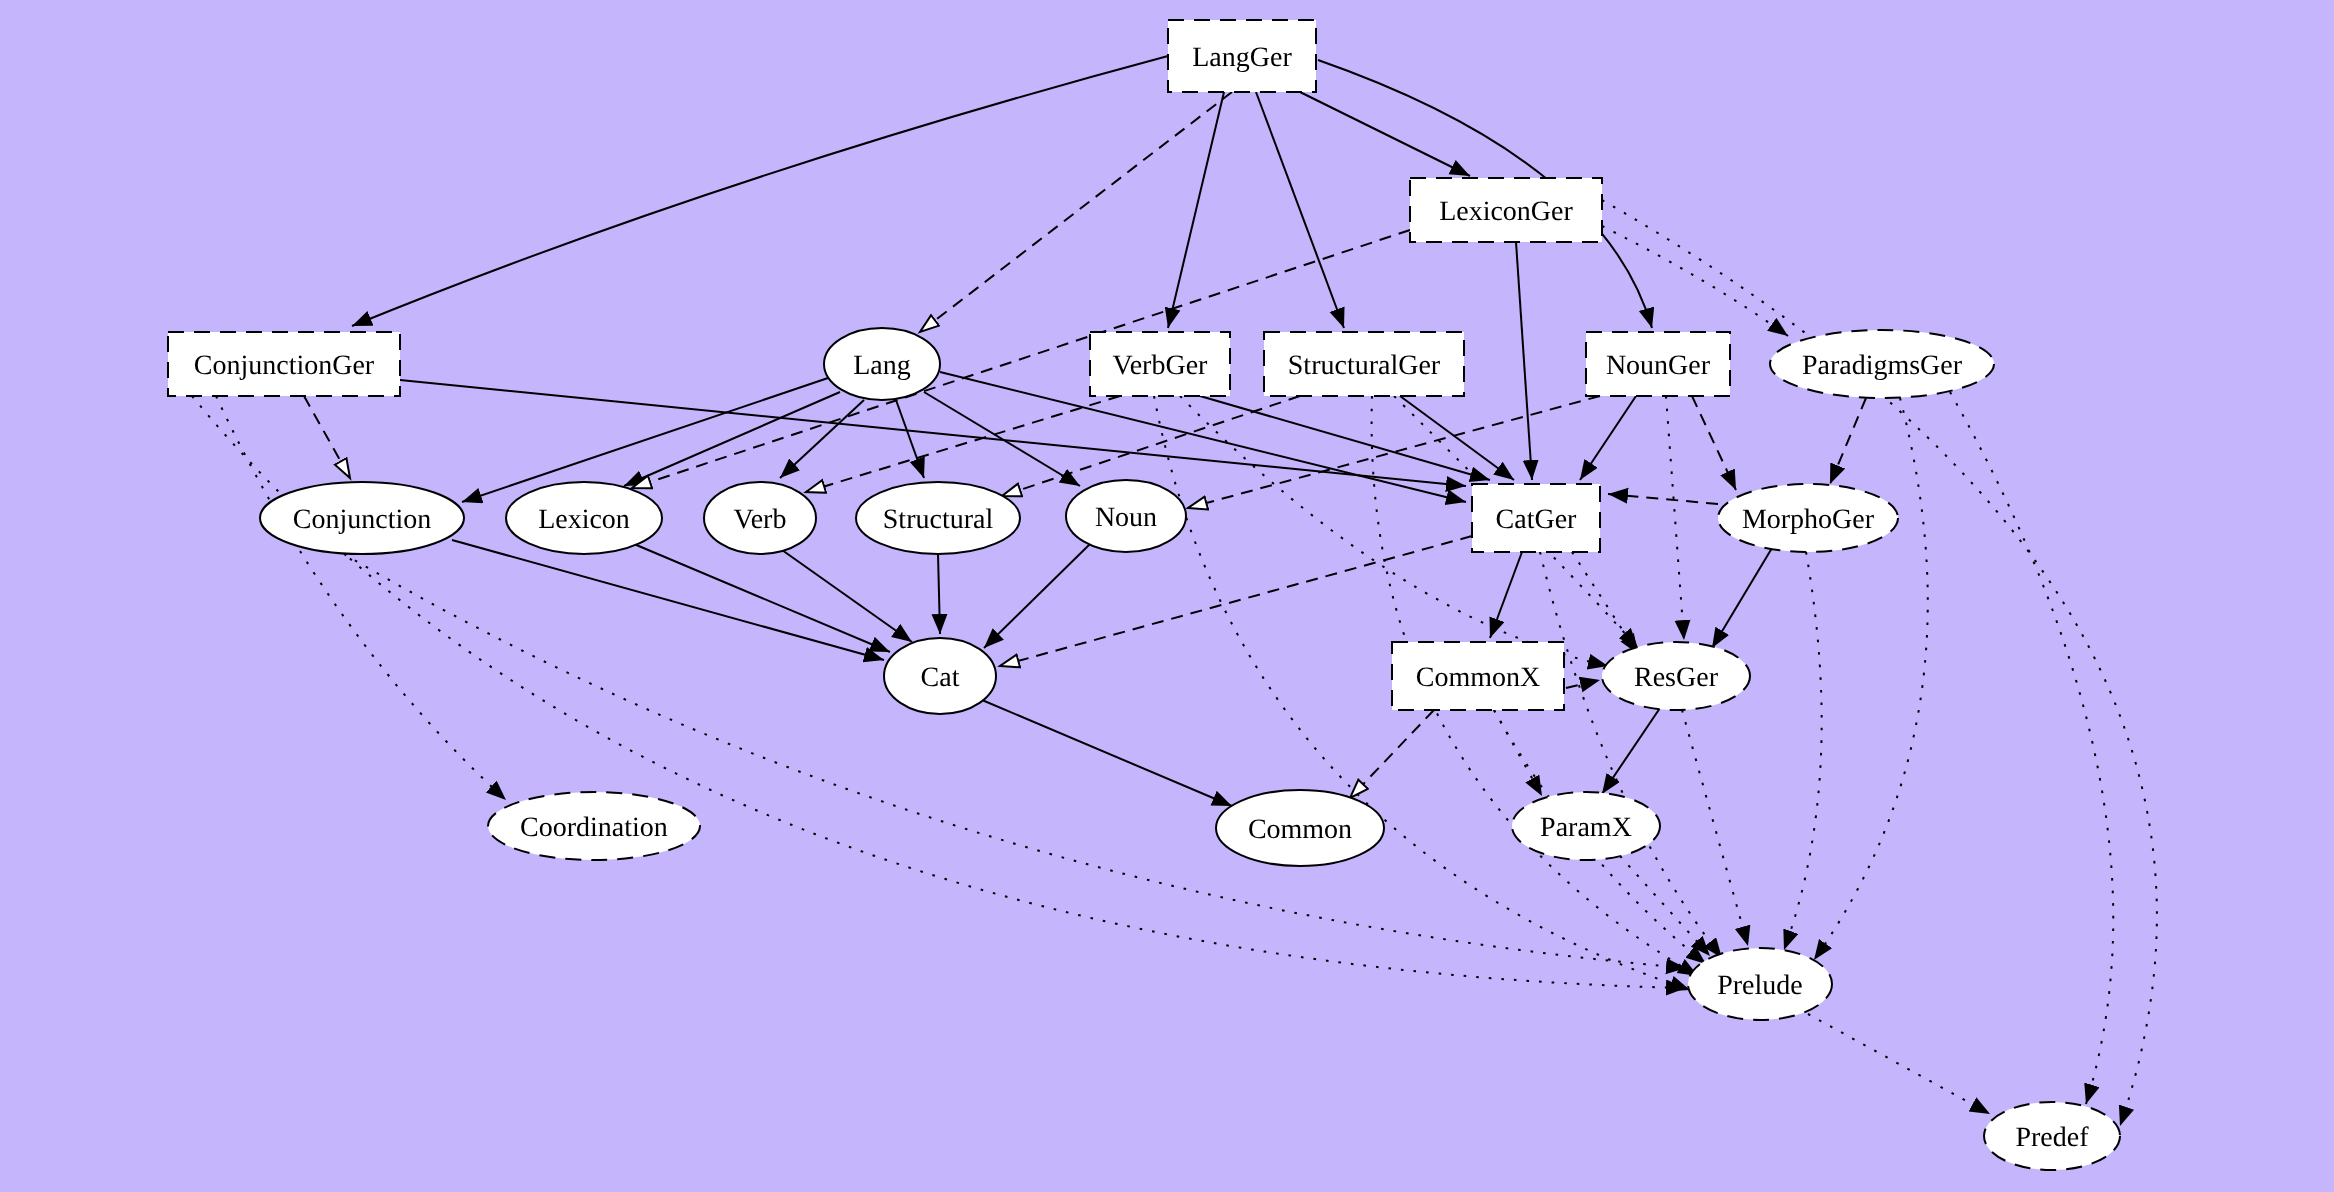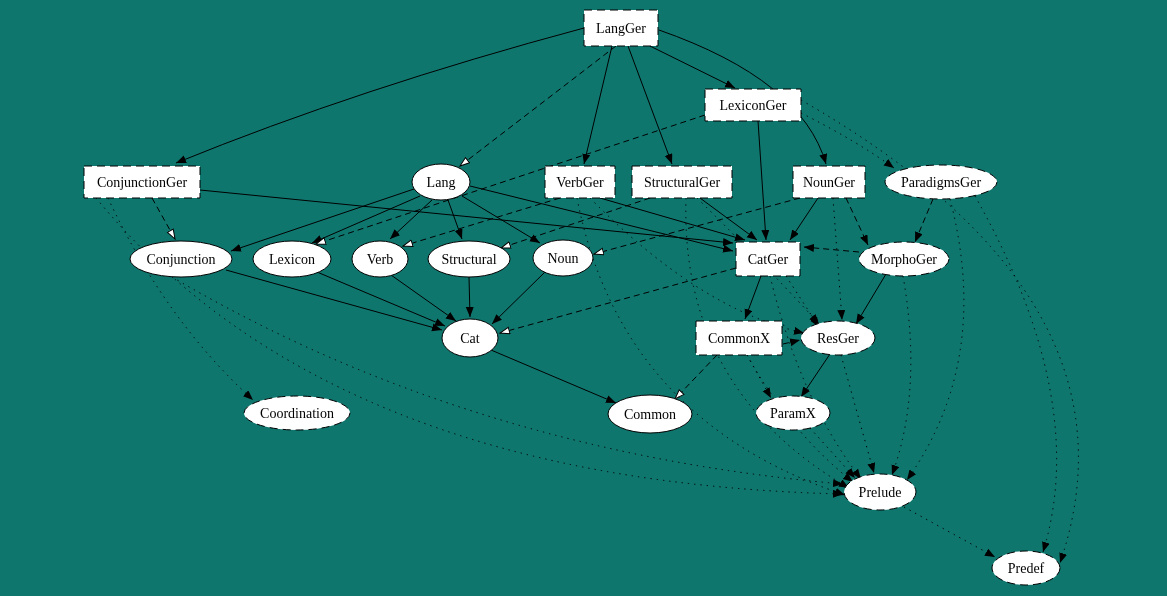--- a/index.html
+++ b/index.html
@@ -1,16 +1,16 @@
 <!DOCTYPE html>
 <html><head>
 <meta charset="utf-8">
 <style>
   html,body{margin:0;padding:0;background:#ffffff;}
-  .stage{position:relative;width:1167px;height:596px;background:#0f766e;overflow:hidden;
+  .stage{position:relative;width:1167px;height:596px;background:#c4b5fd;overflow:hidden;
          font-family:"Liberation Serif","DejaVu Serif",serif;}
   svg{display:block;}
   .edge{fill:none;stroke:#000;stroke-width:1;}
   .edge.dashed{stroke-dasharray:6,4;}
   .edge.dotted{stroke-dasharray:1.3,5;}
   .node-shape{fill:#ffffff;stroke:#000;stroke-width:1;}
   .node-shape.dashed{stroke-dasharray:8,5;}
   .node-label{font-family:"Liberation Serif","DejaVu Serif",serif;font-size:14px;fill:#000;
               text-anchor:middle;}
 </style>

